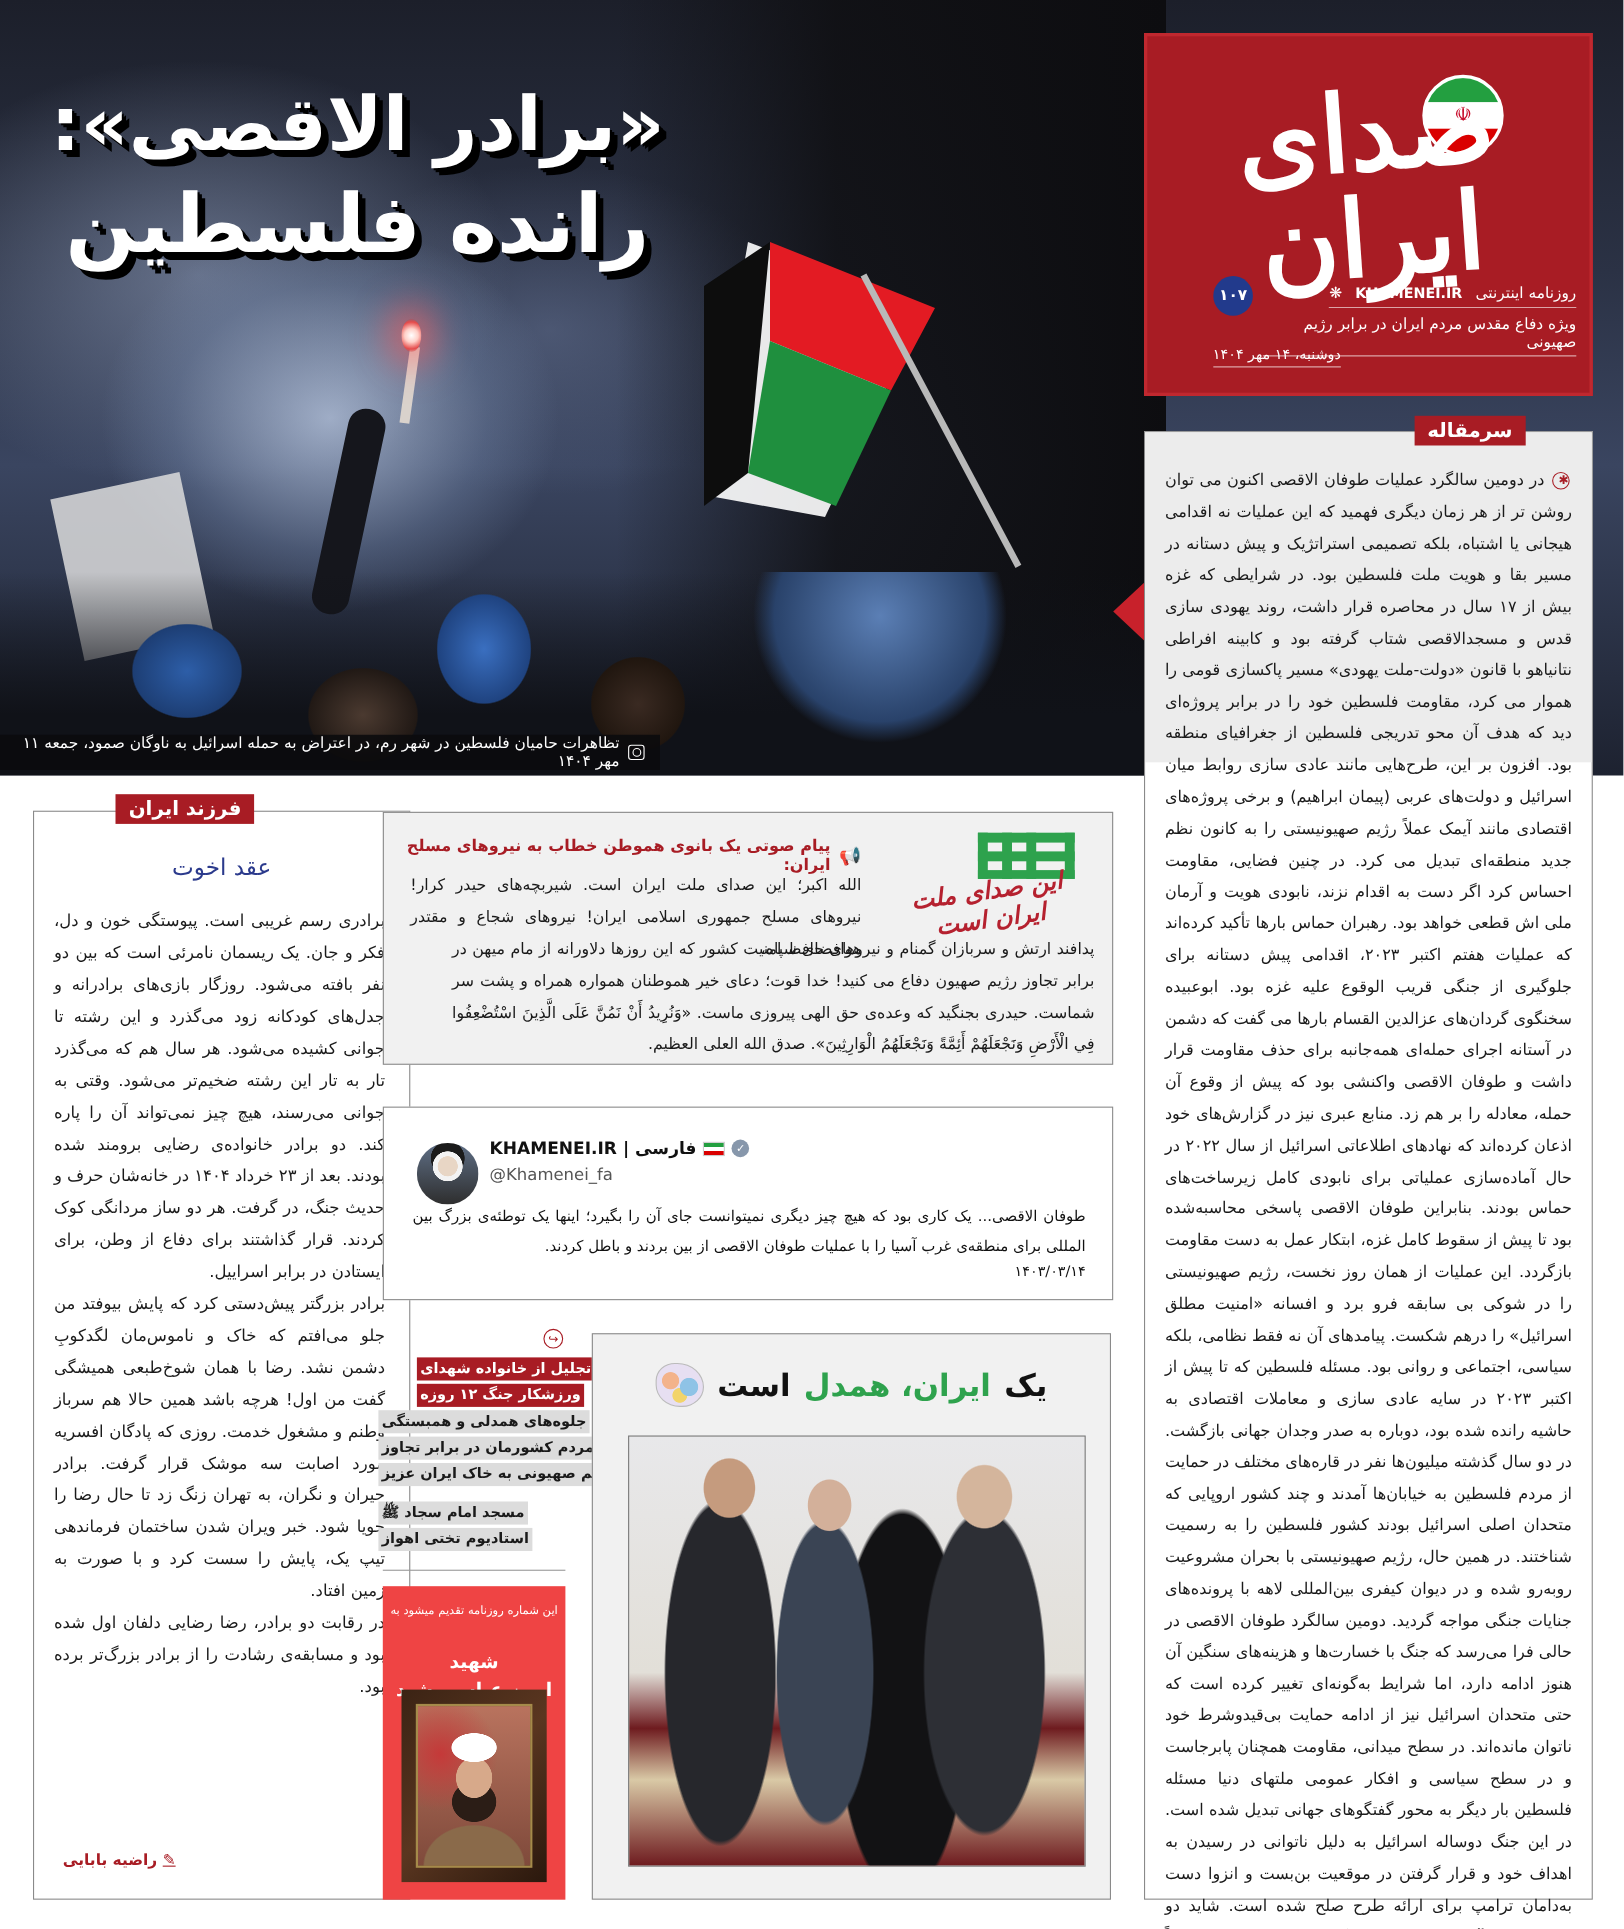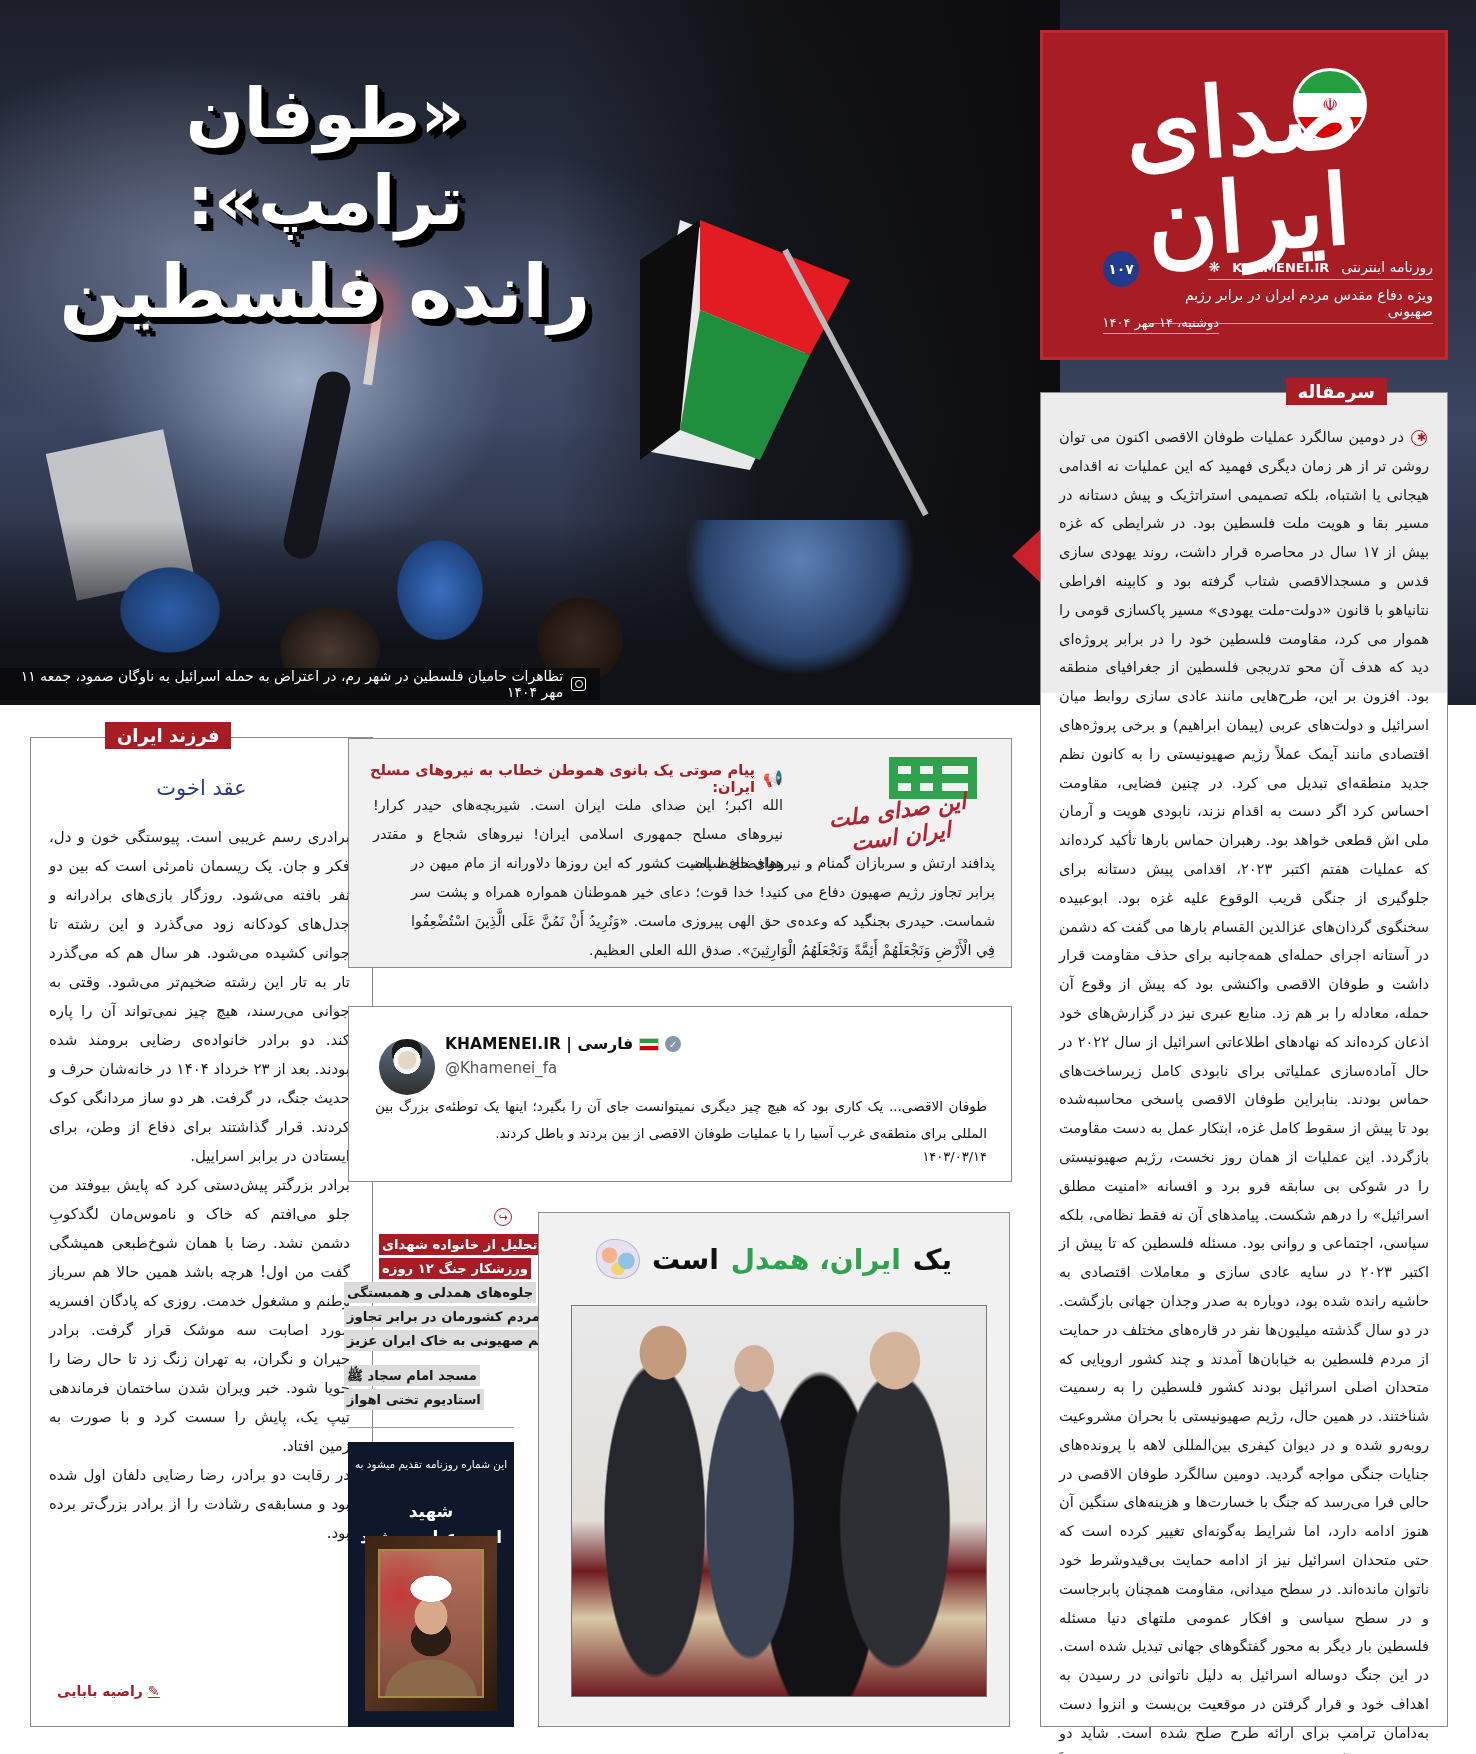--- a/index.html
+++ b/index.html
@@ -110,21 +110,21 @@
   .teaser { position:absolute; left:348px; top:1208px; width:166px; }
   .share-icon { position:absolute; left: 146px; top: 0; width: 18px; height: 18px; border: 1.5px solid #a81c24; border-radius:50%; color:#a81c24; font-size: 11px; display:flex; align-items:center; justify-content:center; }
   .teaser-lines { position:absolute; right: 0; top: 26px; display:flex; flex-direction:column; align-items:flex-end; gap: 3px; width: 170px; }
   .teaser-lines span { display:inline-block; font-size: 13.2px; font-weight:bold; padding: 1px 3px; line-height: 19px; white-space:nowrap; }
   .hl-red { background:#a81c24; color:#ffffff;margin-left:35px; }
   .hl-gray { background:#dcdcdc; color:#1a1a1a; }
   .teaser-gap { height: 8px; }
   .teaser-rule { position:absolute; left: 348px; top: 1427px; width: 166px; border-top: 1px solid #9a9a9a; }
 
   
-  .dedication { position:absolute; left:348px; top:1442px; width:166px; height:285px; background:#0f172a; text-align:center; color:#ffffff; }
+  .dedication { position:absolute; left:348px; top:1442px; width:166px; height:285px; background:#ef4444; text-align:center; color:#ffffff; }
   .ded-pre { margin-top: 16px; font-size: 10.5px; }
   .ded-title { margin-top: 28px; font-weight:bold; font-size: 17px; line-height: 26px; }
   .ded-frame { position:absolute; left: 17px; top: 94px; width: 132px; height: 175px; background: linear-gradient(135deg, #3b2314, #5a3620 50%, #2a180d); padding: 13px; }
   .ded-photo { width:100%; height:100%; border: 2px solid #a58a4a;
     background:
       radial-gradient(ellipse 22px 14px at 50% 26%, #ffffff 0 92%, transparent 95%),
       radial-gradient(ellipse 18px 20px at 50% 45%, #d7a98a 0 90%, transparent 93%),
       radial-gradient(ellipse 22px 20px at 50% 60%, #2b1d16 0 90%, transparent 93%),
       radial-gradient(ellipse 50px 40px at 50% 100%, #8a6a4a 0 90%, transparent 93%),
       radial-gradient(circle at 20% 30%, #c53939, transparent 40%),
@@ -162,21 +162,21 @@
   <svg class="flag" viewBox="0 0 260 250">
     <polygon points="40,0 200,60 110,250 0,230" fill="#ffffff" opacity="0.9"></polygon>
     <polygon points="60,0 210,60 170,135 60,90" fill="#e31b23"></polygon>
     <polygon points="60,90 170,135 120,240 40,210" fill="#1f8f3e"></polygon>
     <polygon points="0,40 60,0 40,210 0,240" fill="#0d0d0d"></polygon>
   </svg>
   <div class="flag-pole"></div>
   <div class="crowd"></div>
 
   <h1 class="headline">
-    <span class="l1" data-bind="hero.headline_line1">«طوفان ترامپ»:</span>
+    <span class="l1" data-bind="hero.headline_line1">«برادر الاقصی»:</span>
     <span class="l2" data-bind="hero.headline_line2">رانده فلسطین</span>
   </h1>
 
   <div class="caption-bar">
     <span class="cam"></span>
     <span data-bind="hero.caption">تظاهرات حامیان فلسطین در شهر رم، در اعتراض به حمله اسرائیل به ناوگان صمود، جمعه ۱۱ مهر ۱۴۰۴</span>
   </div>
 </div>
 
 <div class="masthead">

